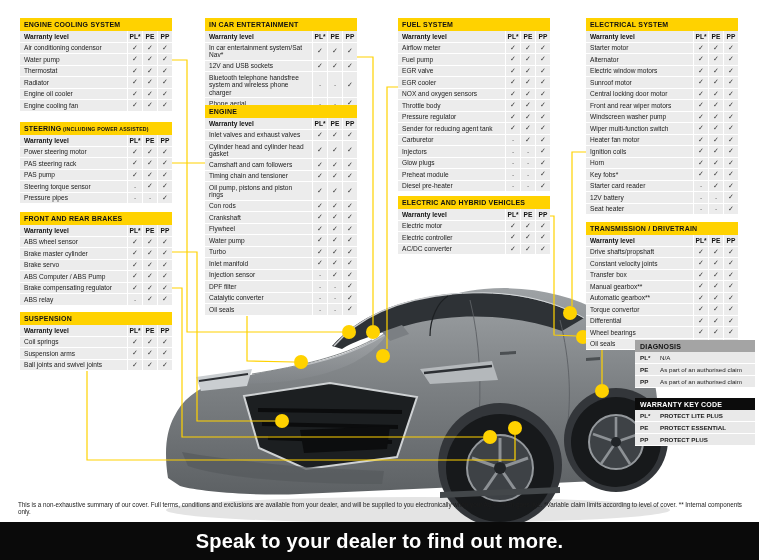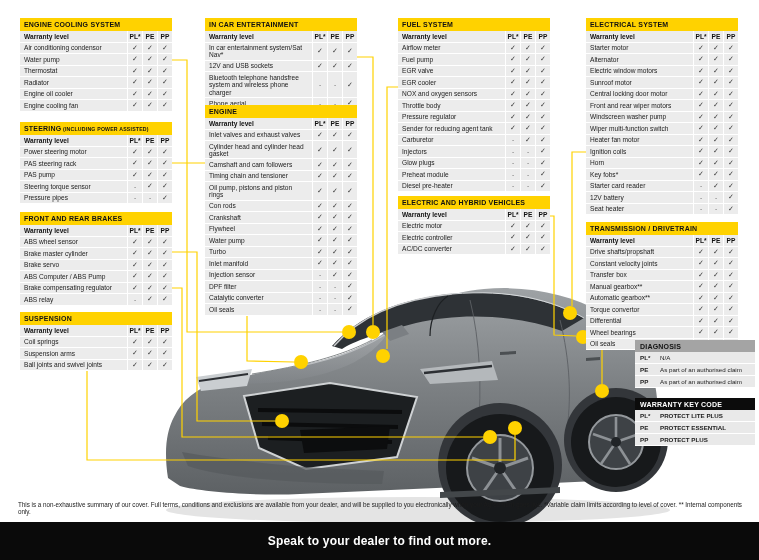--- a/index.html
+++ b/index.html
@@ -29,21 +29,21 @@
   .kb-row{display:flex;background:#e9e9e9;border-bottom:1px solid #fff;font-size:6.2px;
           color:#222;min-height:11px;align-items:center;}
   .kb-row .k{width:20px;padding-left:5px;font-weight:bold;}
   .kb-row .v{flex:1;padding-right:2px;line-height:7px;}
   .keybox.black .kb-row .v{font-weight:bold;}
   
   #disclaimer{position:absolute;left:18px;right:12px;top:501px;font-size:6.3px;color:#1c1c1c;
               letter-spacing:-.02px;z-index:3;}
   #footer-bar{position:absolute;left:0;right:0;bottom:0;height:38px;background:#0a0a0a;
               display:flex;align-items:center;justify-content:center;z-index:4;}
-  #footer-bar span{color:#fff;font-weight:bold;font-size:12px;letter-spacing:.2px;}
+  #footer-bar span{color:#fff;font-weight:bold;font-size:20px;letter-spacing:.2px;}
 </style>
 </head>
 <body>
 
 <div id="sheet">
 
   <svg id="car-layer" class="layer" viewBox="0 0 759 560">
     <defs>
       <linearGradient id="bodyg" x1="0" y1="0" x2="0" y2="1">
         <stop offset="0" stop-color="#9ea2a5"></stop>

